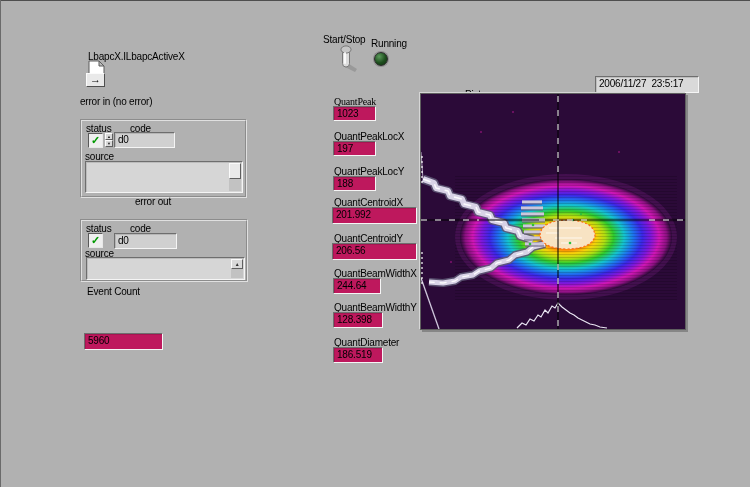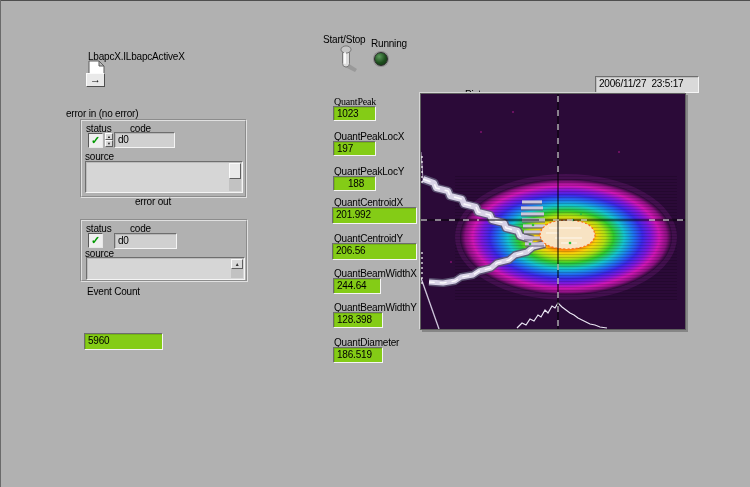--- a/index.html
+++ b/index.html
@@ -1,20 +1,20 @@
 <!DOCTYPE html>
 <html><head>
 <meta charset="utf-8">
 <style>
   html,body{margin:0;padding:0;}
   body{width:750px;height:487px;position:relative;background:#b1b1b1;overflow:hidden;
        font-family:"Liberation Sans",sans-serif;}
   .abs{position:absolute;}
   .lbl{position:absolute;font-size:10px;letter-spacing:-0.2px;color:#000;white-space:nowrap;line-height:11px;}
-  .field{position:absolute;background:#84cc16;color:#000;font-size:10px;letter-spacing:-0.2px;
+  .field{position:absolute;background:#be185d;color:#000;font-size:10px;letter-spacing:-0.2px;
          line-height:12px;padding:1px 0 0 3px;white-space:pre;overflow:hidden;
          border:1px solid;border-color:#6e6e6e #f5f5f5 #f5f5f5 #6e6e6e;
          box-shadow:inset 1px 1px 0 rgba(0,0,0,0.12);}
   .cluster{position:absolute;border:2px groove #e0e0e0;background:transparent;margin-top:12px;}
   .srcfield{background:#d6d6d6;}
   .checkbox{position:absolute;width:13px;height:13px;background:#efefef;
             border:1px solid;border-color:#5a5a5a #e8e8e8 #e8e8e8 #5a5a5a;
             text-align:center;font-size:11px;font-weight:bold;line-height:12px;color:#009900;}
   .scrollbar{position:absolute;top:1px;right:1px;bottom:1px;width:12px;background:#c2c2c2;}
   .sb-thumb{position:absolute;top:0;left:0;width:12px;height:16px;background:#e9e9e9;
@@ -44,21 +44,21 @@
 <div class="abs" style="left:85px;top:60px;width:24px;height:29px;">
   <svg width="24" height="29" viewBox="0 0 24 29">
     <path d="M4 1 h10 l5 5 v11 h-15 z" fill="#ffffff" stroke="#5d5d5d" stroke-width="1"></path>
     <path d="M14 1 l5 5 h-5 z" fill="#bdbdbd" stroke="#5d5d5d" stroke-width="1"></path>
   </svg>
   <div class="abs" style="left:1px;top:13px;width:19px;height:14px;background:#e9e9e9;border:1px solid;border-color:#fbfbfb #4f4f4f #4f4f4f #fbfbfb;box-sizing:border-box;text-align:center;font-size:11px;font-weight:bold;line-height:11px;color:#000;">
     <span>→</span>
   </div>
 </div>
 
-<div class="lbl" style="left:66px;top:96px;margin-top:12px;">error in (no error)</div>
+<div class="lbl" style="left:80px;top:96px;">error in (no error)</div>
 <div class="cluster" style="left:80px;top:107px;width:163px;height:75px;">
   <div class="lbl" style="left:4px;top:2px;">status</div>
   <div class="lbl" style="left:48px;top:2px;">code</div>
   <div class="checkbox" style="left:6px;top:12px;">
     <span>✓</span>
   </div>
   <div class="spinner" style="left:23px;top:12px;">
     <div class="spin-btn">▲</div>
     <div class="spin-btn">▼</div>
   </div>
@@ -104,21 +104,21 @@
 <div class="lbl" style="left:371px;top:38px;">Running</div>
 <div class="led" style="left:374px;top:52px;"></div>
 
 <div class="lbl" style="left:334px;top:96px;font-family:Liberation Serif, serif;">QuantPeak</div>
 <div class="field" style="left:333px;top:106px;width:38px;height:12px;">1023</div>
 
 <div class="lbl" style="left:334px;top:131px;">QuantPeakLocX</div>
 <div class="field" style="left:333px;top:141px;width:38px;height:12px;">197</div>
 
 <div class="lbl" style="left:334px;top:166px;">QuantPeakLocY</div>
-<div class="field" style="left:333px;top:176px;width:38px;height:12px;text-align:center;">188</div>
+<div class="field" style="left:333px;top:176px;width:38px;height:12px;">188</div>
 
 <div class="lbl" style="left:334px;top:197px;text-decoration:underline;">QuantCentroidX</div>
 <div class="field" style="left:332px;top:207px;width:80px;height:14px;">201.992</div>
 
 <div class="lbl" style="left:334px;top:233px;">QuantCentroidY</div>
 <div class="field" style="left:332px;top:243px;width:80px;height:14px;">206.56</div>
 
 <div class="lbl" style="left:334px;top:268px;">QuantBeamWidthX</div>
 <div class="field" style="left:333px;top:278px;width:43px;height:13px;">244.64</div>
 

